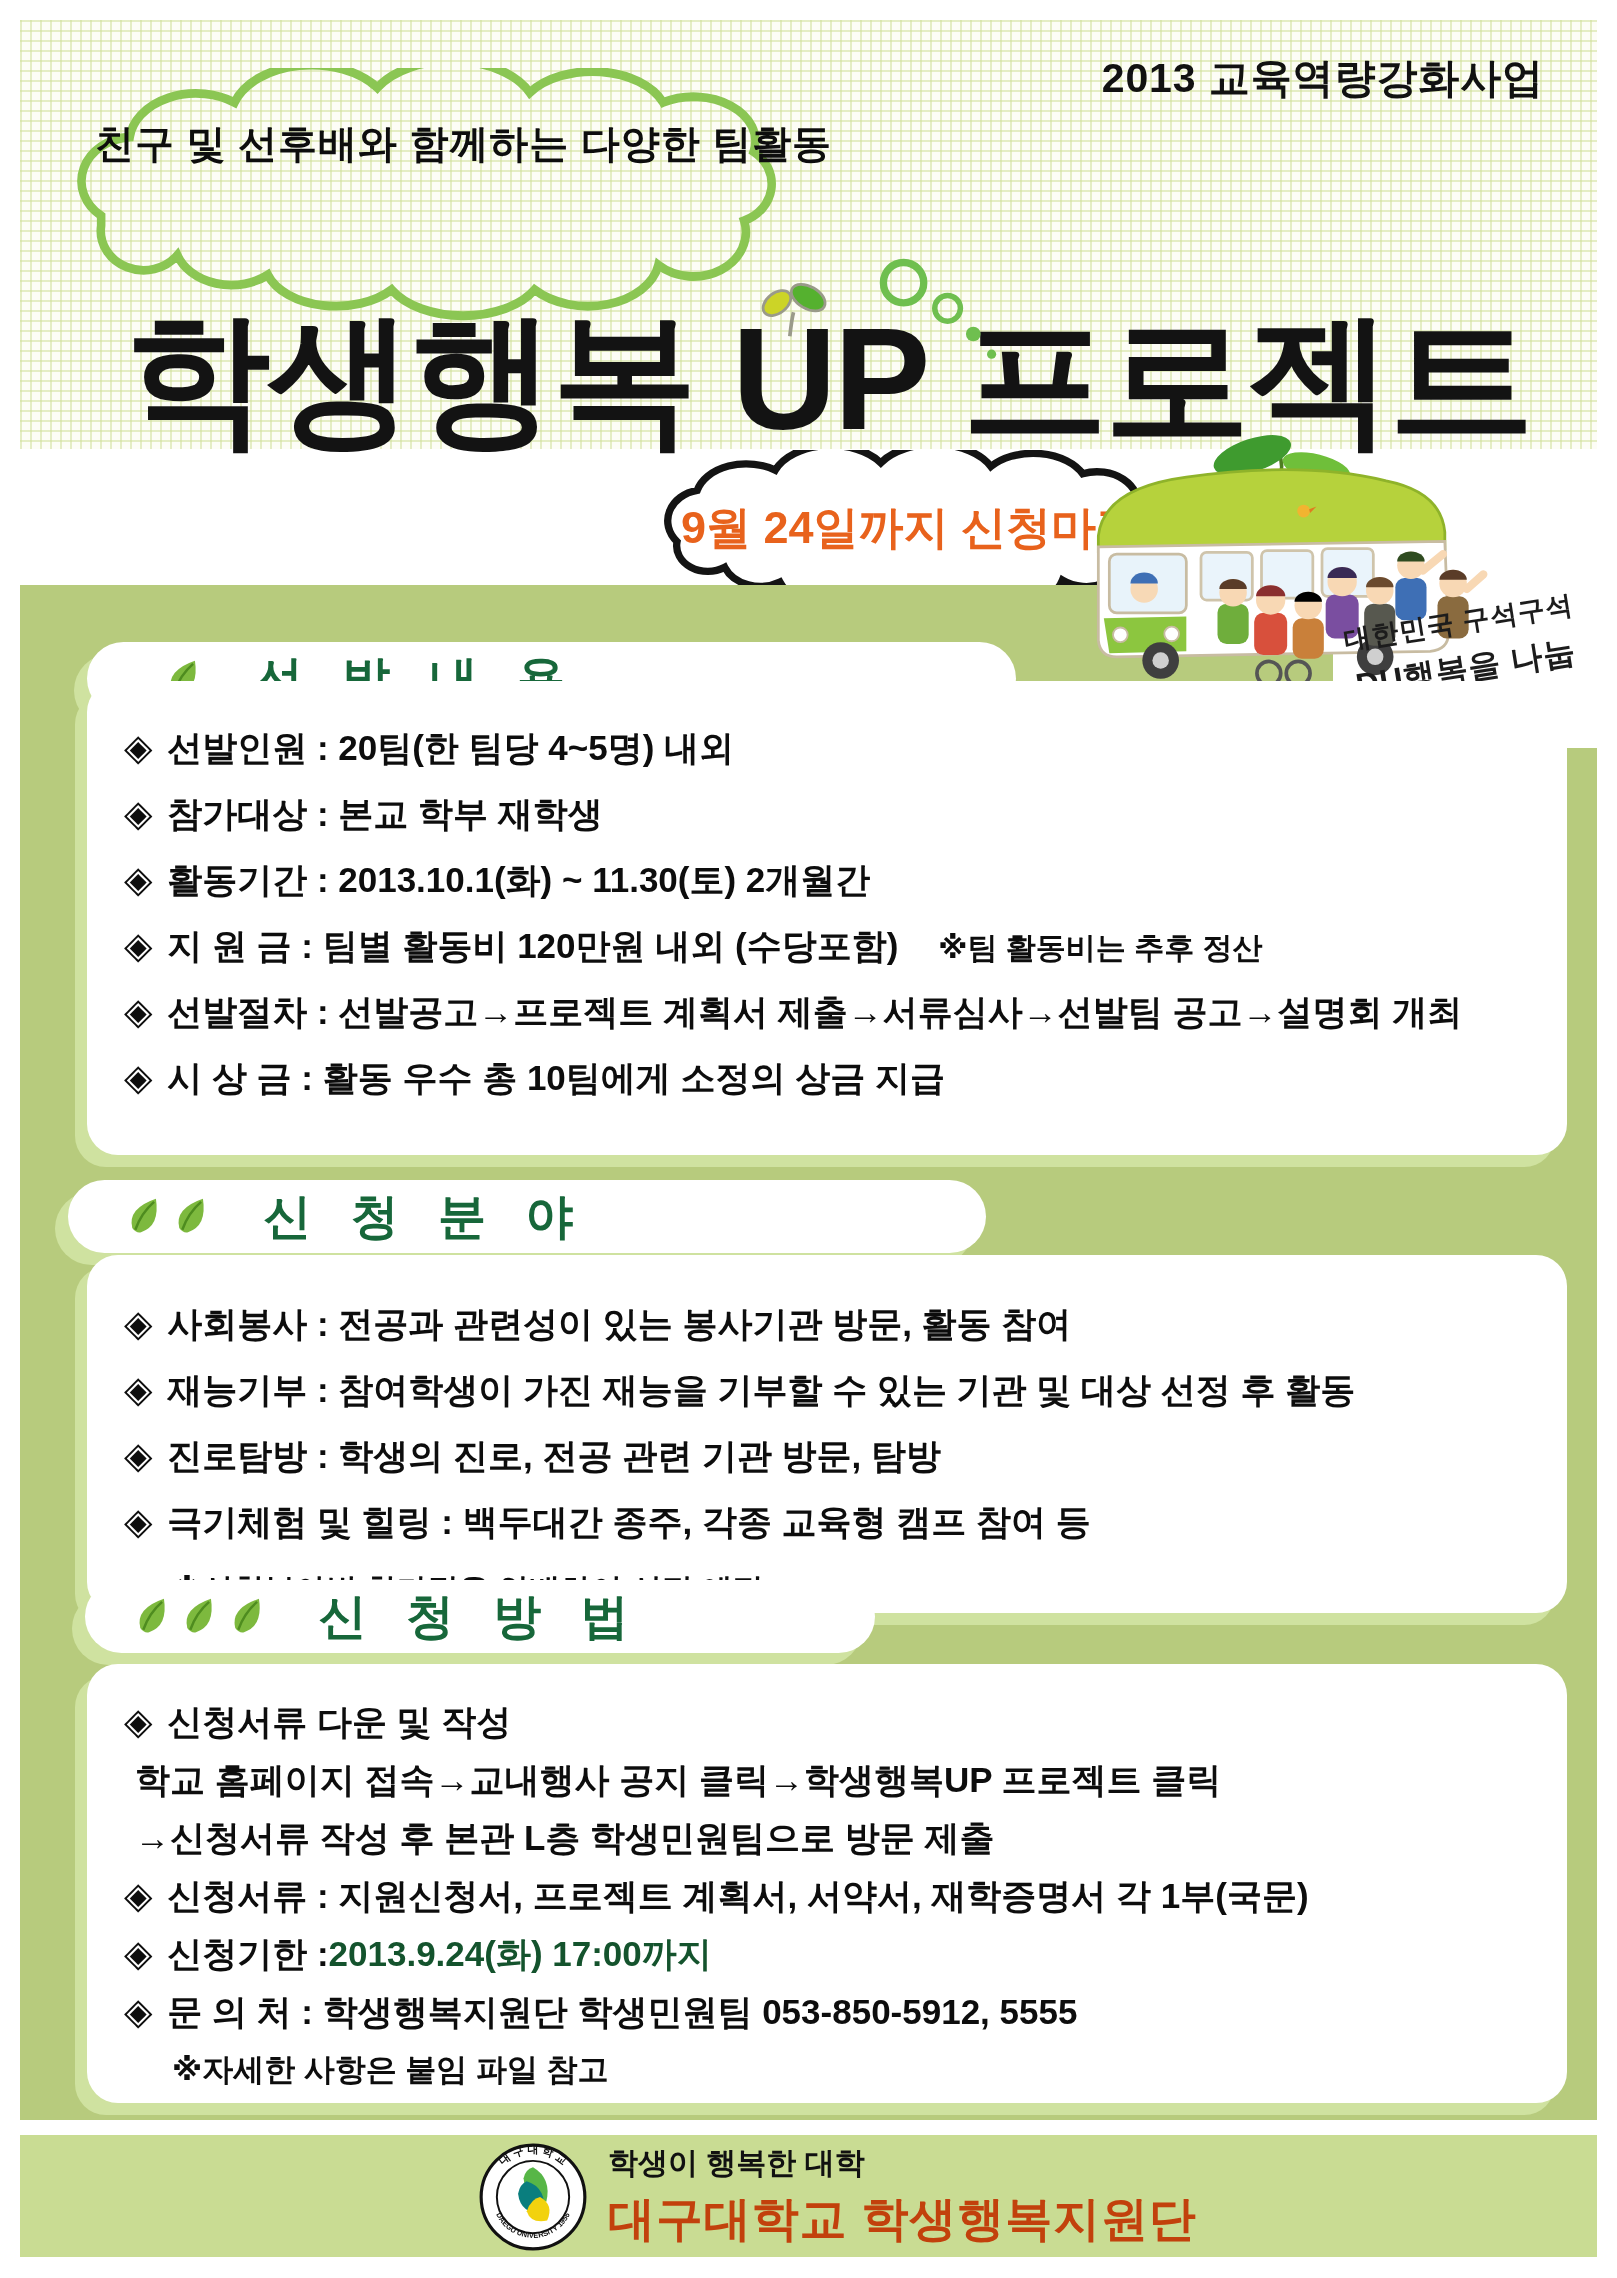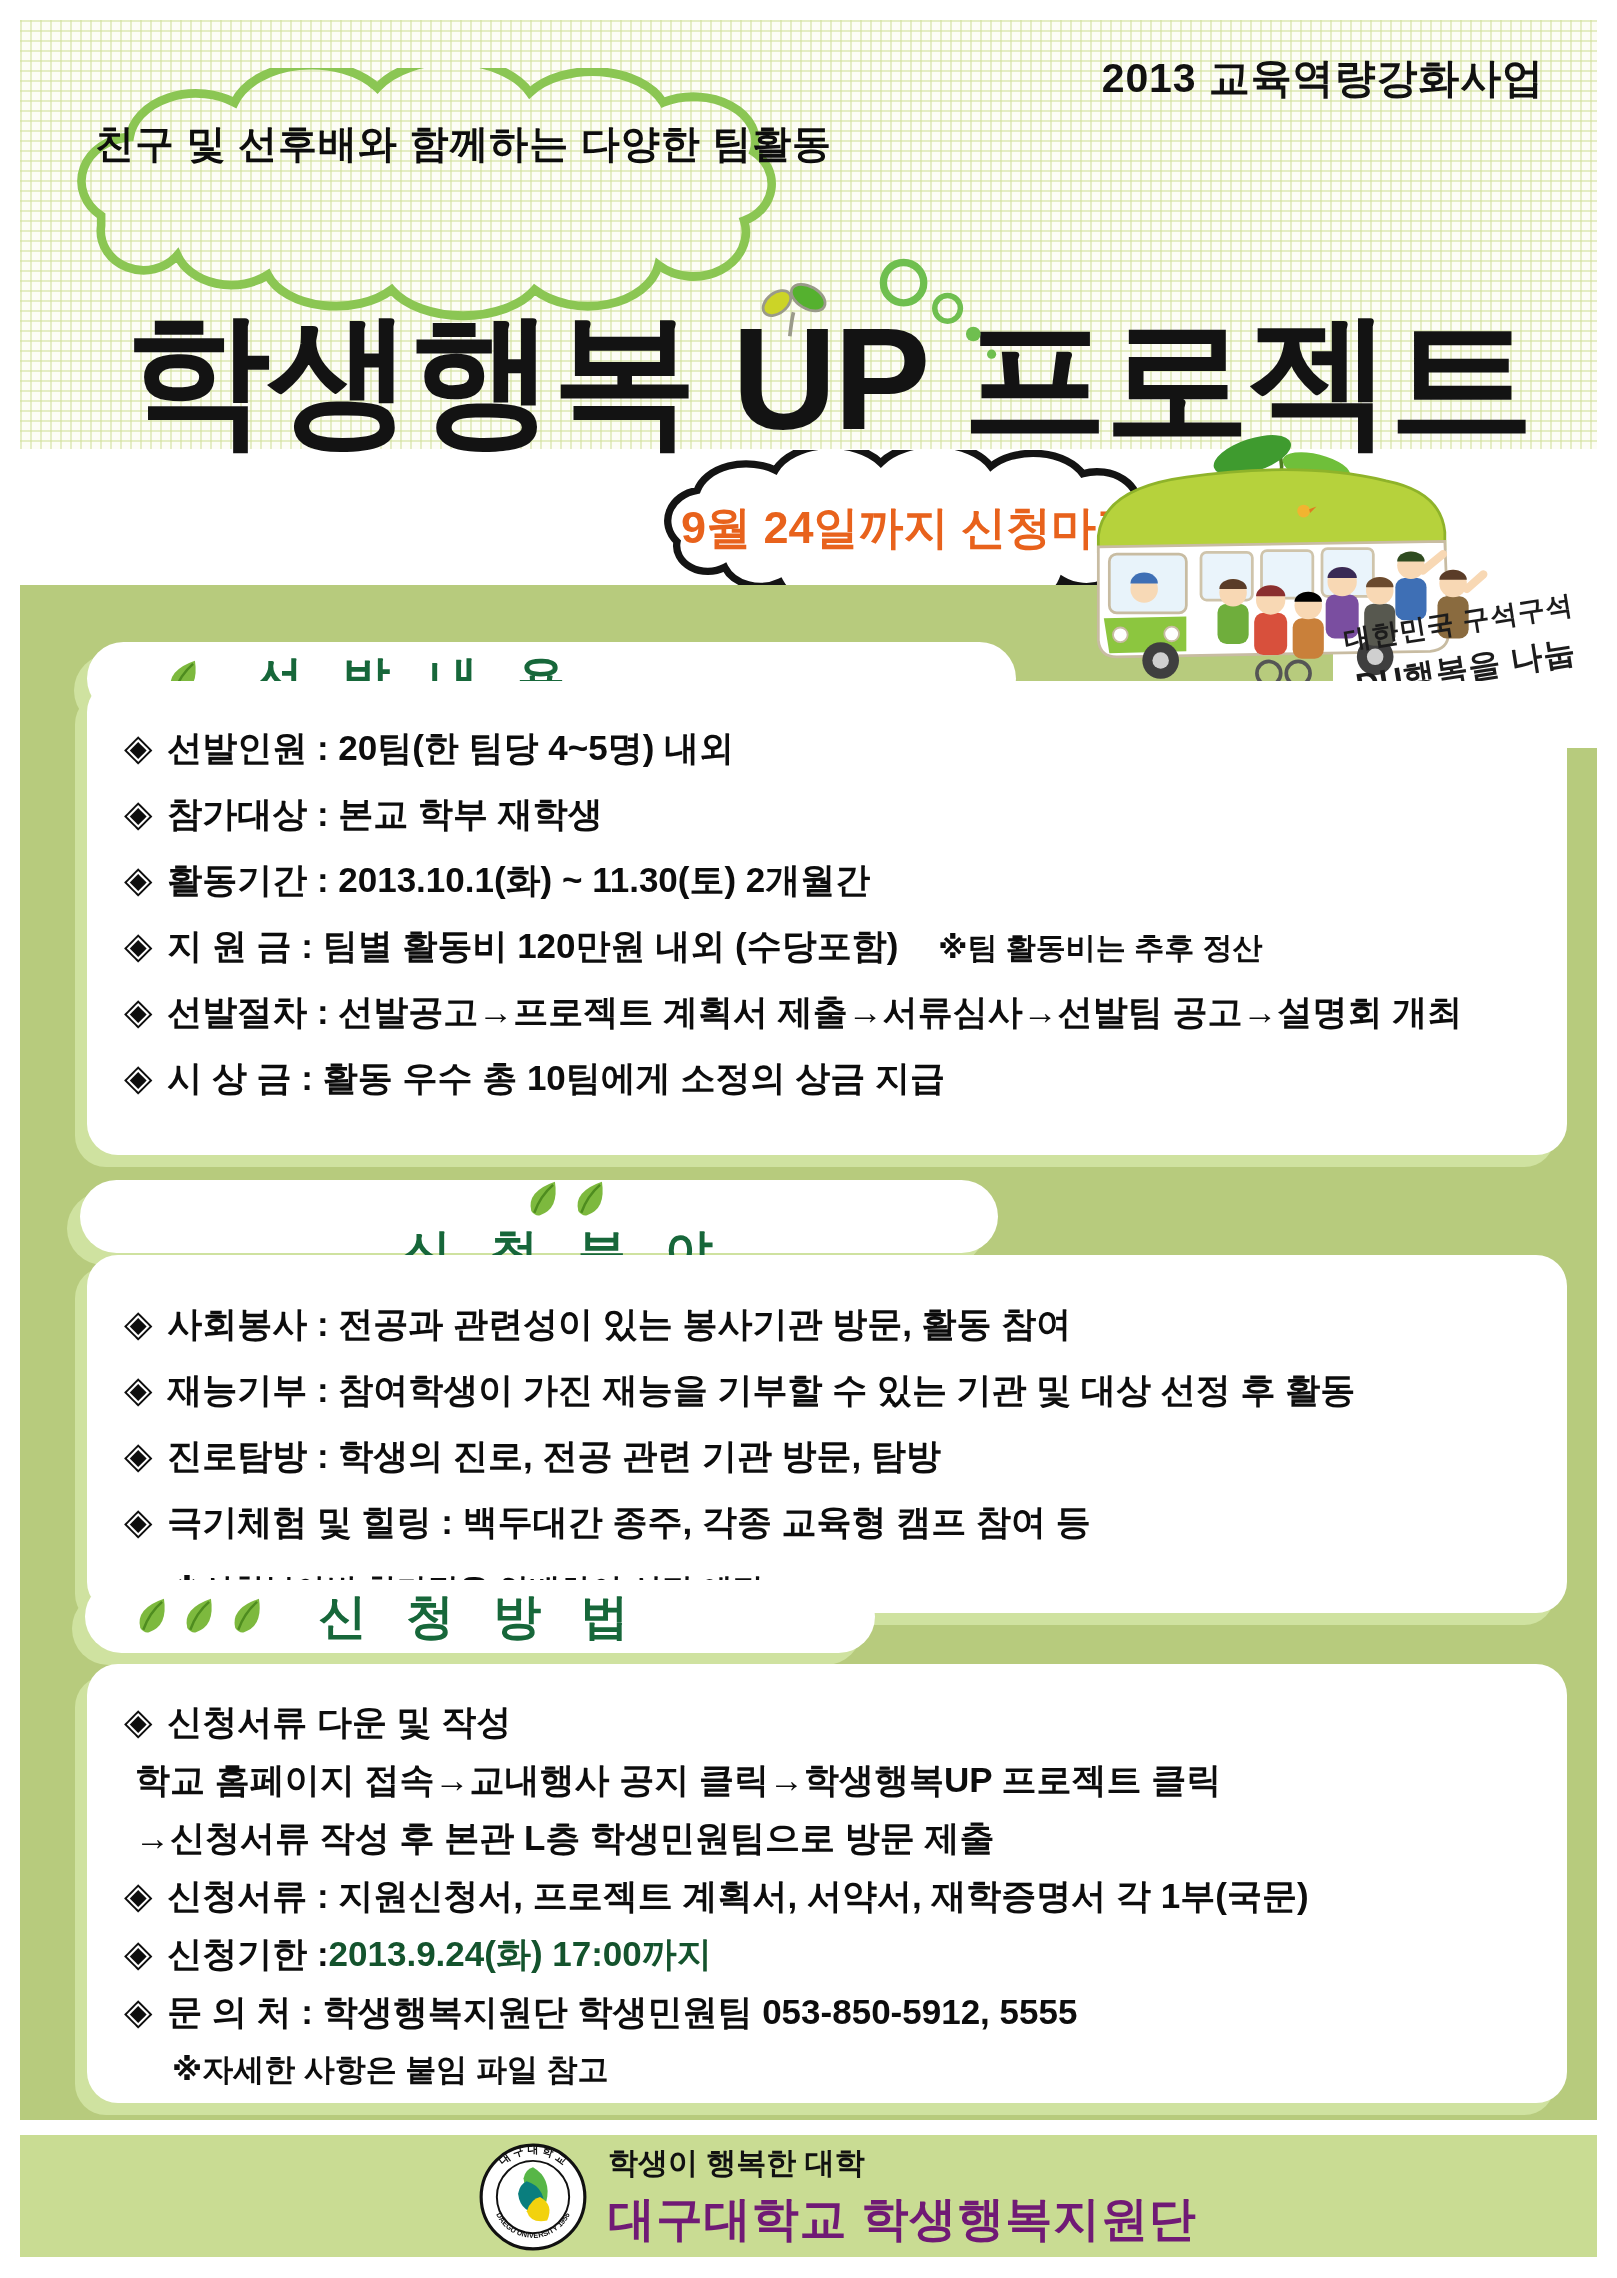--- a/index.html
+++ b/index.html
@@ -80,21 +80,21 @@
   .c2 .note-line{margin-top:3.7px;}
   .c3 .rows{padding:35px 22px 0 37px;}
   .c3 .row{height:58px;}
   .c3 .note-line{margin-top:1.8px;}
   
   .footer-band{position:absolute;left:20px;top:2135px;width:1577px;height:122px;background:#c9dc93;}
   .footer-content{position:absolute;left:478px;top:2142px;display:flex;align-items:center;gap:20px;}
   .seal{width:110px;height:110px;}
   .footer-texts{display:flex;flex-direction:column;}
   .footer-slogan{font-size:30px;font-weight:800;color:#111;white-space:nowrap;}
-  .footer-org{font-size:47px;font-weight:900;color:#701a75;white-space:nowrap;margin-top:3.7px;letter-spacing:0.9px;}
+  .footer-org{font-size:47px;font-weight:900;color:#c2410c;white-space:nowrap;margin-top:3.7px;letter-spacing:0.9px;}
 </style>
 </head>
 <body>
 
 <div class="poster">
 
   <div class="grid-area">
 
     <div class="program-tag">2013 교육역량강화사업</div>
 
@@ -223,21 +223,21 @@
           <span class="bullet">◈</span>
           <span>선발절차 : 선발공고→프로젝트 계획서 제출→서류심사→선발팀 공고→설명회 개최</span>
         </div>
       <div class="row">
           <span class="bullet">◈</span>
           <span>시 상 금 : 활동 우수 총 10팀에게 소정의 상금 지급</span>
         </div>
     </div>
   </div>
 
-  <div class="hdr" style="left:80px;top:1180px;width:918px;flex-direction:column;">
+  <div class="hdr" style="left:68px;top:1180px;width:918px;">
     <div class="leaves" style="margin-left:57px;">
       <svg class="leaf" viewBox="0 0 32 32">
           <path d="M4 22 Q4 6 28 4 Q26 26 10 27 Q6 27 4 22 Z" fill="#7db93e"></path>
           <path d="M6 24 Q14 12 26 6" stroke="#4e8c1f" stroke-width="2" fill="none"></path>
         </svg>
       <svg class="leaf" viewBox="0 0 32 32">
           <path d="M4 22 Q4 6 28 4 Q26 26 10 27 Q6 27 4 22 Z" fill="#7db93e"></path>
           <path d="M6 24 Q14 12 26 6" stroke="#4e8c1f" stroke-width="2" fill="none"></path>
         </svg>
     </div>

